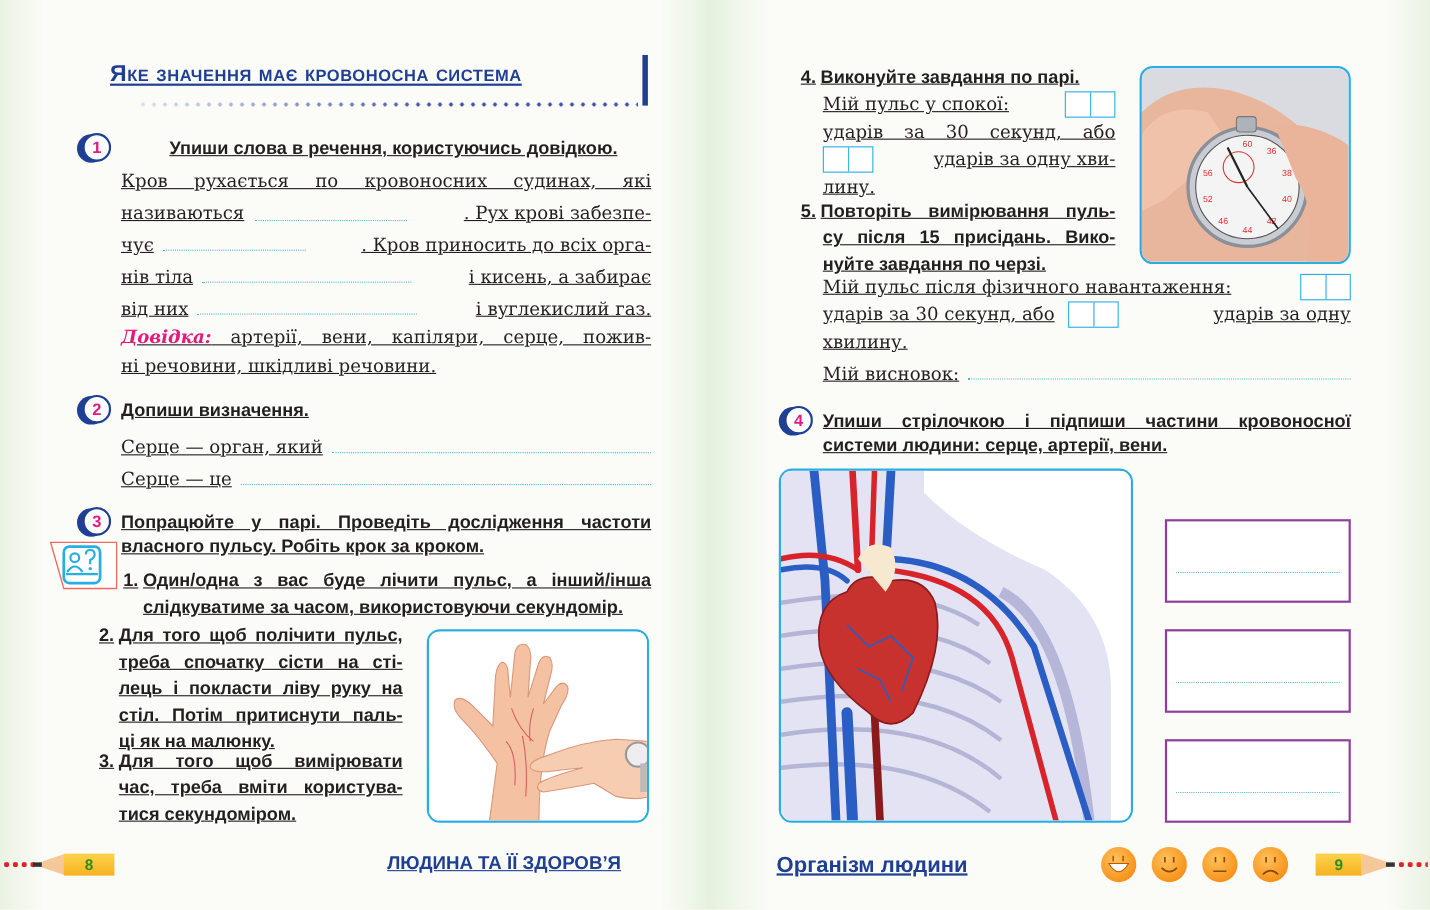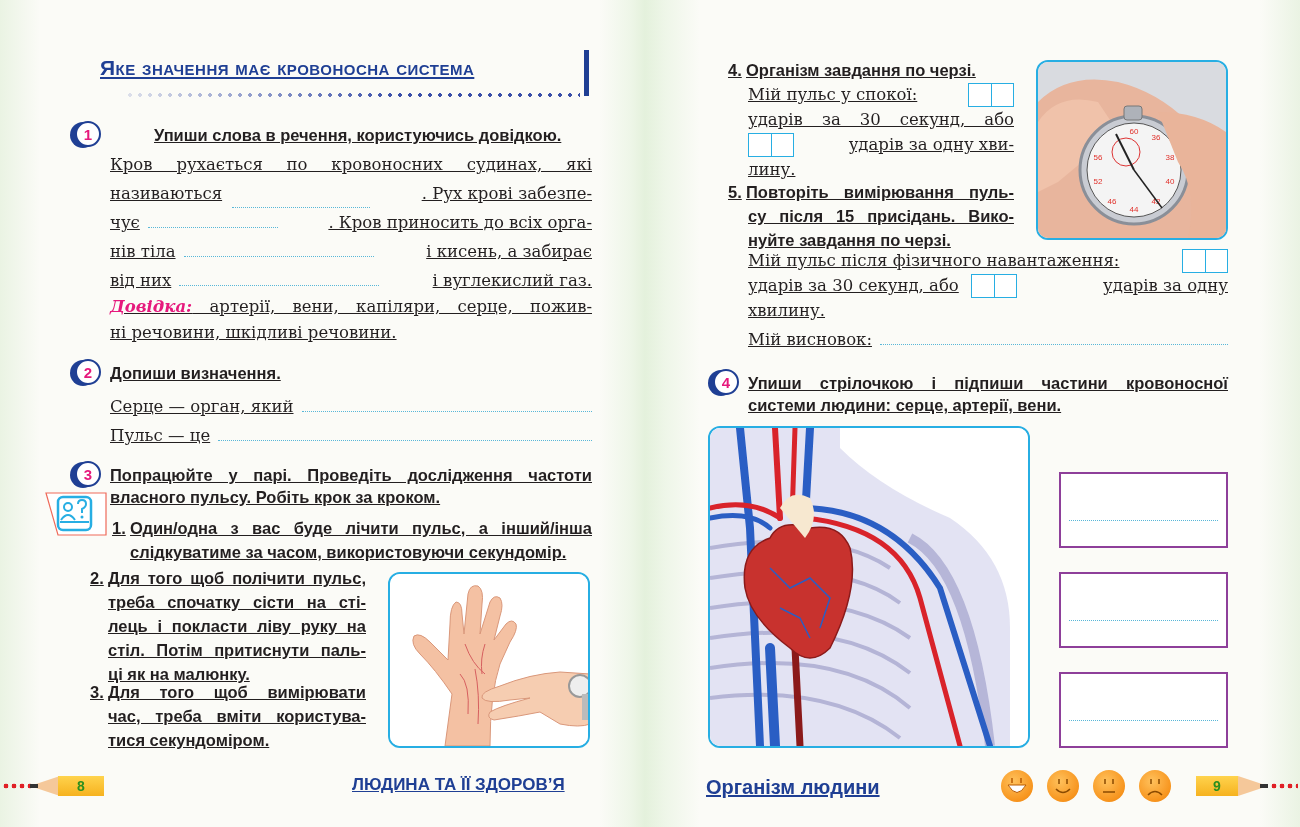--- a/index.html
+++ b/index.html
@@ -99,21 +99,21 @@
 <div class="abs title-dots"></div>
 
 <div class="abs badge" style="left:70px; top:120px;">
   <div class="shadow"></div>
     <div class="circ">1</div>
 </div>
 <div class="abs task-head" style="left:110px; top:124px;margin-left:44px;">Упиши слова в речення, користуючись довідкою.</div>
 
 <div class="abs body-text" style="left:110px; top:150px; width:482px;">
   <div style="text-align:justify; text-align-last:justify;">Кров рухається по кровоносних судинах, які</div>
-  <div style="display:flex; align-items:flex-end;">
+  <div style="display:flex; align-items:center;">
     <span>називаються</span>
     <span class="fill" style="width:138px; margin:0 2px 0 10px;"></span>
     <span style="flex:1; text-align:right;">. Рух крові забезпе-</span>
   </div>
   <div style="display:flex; align-items:baseline;">
     <span>чує</span>
     <span class="fill" style="width:130px; margin:0 2px 0 8px;"></span>
     <span style="flex:1; text-align:right;">. Кров приносить до всіх орга-</span>
   </div>
   <div style="display:flex; align-items:baseline;">
@@ -136,21 +136,21 @@
   <div class="shadow"></div>
     <div class="circ">2</div>
 </div>
 <div class="abs task-head" style="left:110px; top:362px;">Допиши визначення.</div>
 <div class="abs body-text" style="left:110px; top:392px; width:482px;">
   <div style="display:flex; align-items:baseline;">
     <span>Серце — орган, який</span>
     <span class="fill" style="flex:1; margin-left:8px;"></span>
   </div>
   <div style="display:flex; align-items:baseline;">
-    <span>Пульс — це</span>
+    <span>Серце — це</span>
     <span class="fill" style="flex:1; margin-left:8px;"></span>
   </div>
 </div>
 
 <div class="abs badge" style="left:70px; top:460px;">
   <div class="shadow"></div>
     <div class="circ">3</div>
 </div>
 <div class="abs task-head" style="left:110px; top:464px; width:482px;">
   <div style="text-align:justify; text-align-last:justify;">Попрацюйте у парі. Проведіть дослідження частоти</div>
@@ -215,21 +215,21 @@
   <div class="dots" style="left:2px; width:30px;"></div>
   <div class="tip" style="left:30px; border-right:30px solid #f5c89a;"></div>
   <div class="abs" style="left:30px; top:10px; width:8px; height:4px; background:#333;"></div>
   <div class="body" style="left:58px; width:46px;">8</div>
 </div>
 <div class="abs footer-title" style="left:352px; top:775px; font-size:17px;">ЛЮДИНА ТА ЇЇ ЗДОРОВ’Я</div>
 
 <div class="abs" style="left:728px; top:58px; width:286px;">
   <div class="step" style="display:flex;">
     <span class="num">4.</span>
-    <span>Організм завдання по черзі.</span>
+    <span>Виконуйте завдання по парі.</span>
   </div>
   <div class="body-text" style="padding-left:20px; line-height:25px;">
     <div style="display:flex; justify-content:space-between; align-items:center;">
       <span>Мій пульс у спокої:</span>
       <span class="box2"></span>
     </div>
     <div style="text-align:justify; text-align-last:justify;">ударів за 30 секунд, або</div>
     <div style="display:flex; align-items:center;">
       <span class="box2"></span>
       <span style="flex:1; text-align:right; padding-left:10px;">ударів за одну хви-</span>

